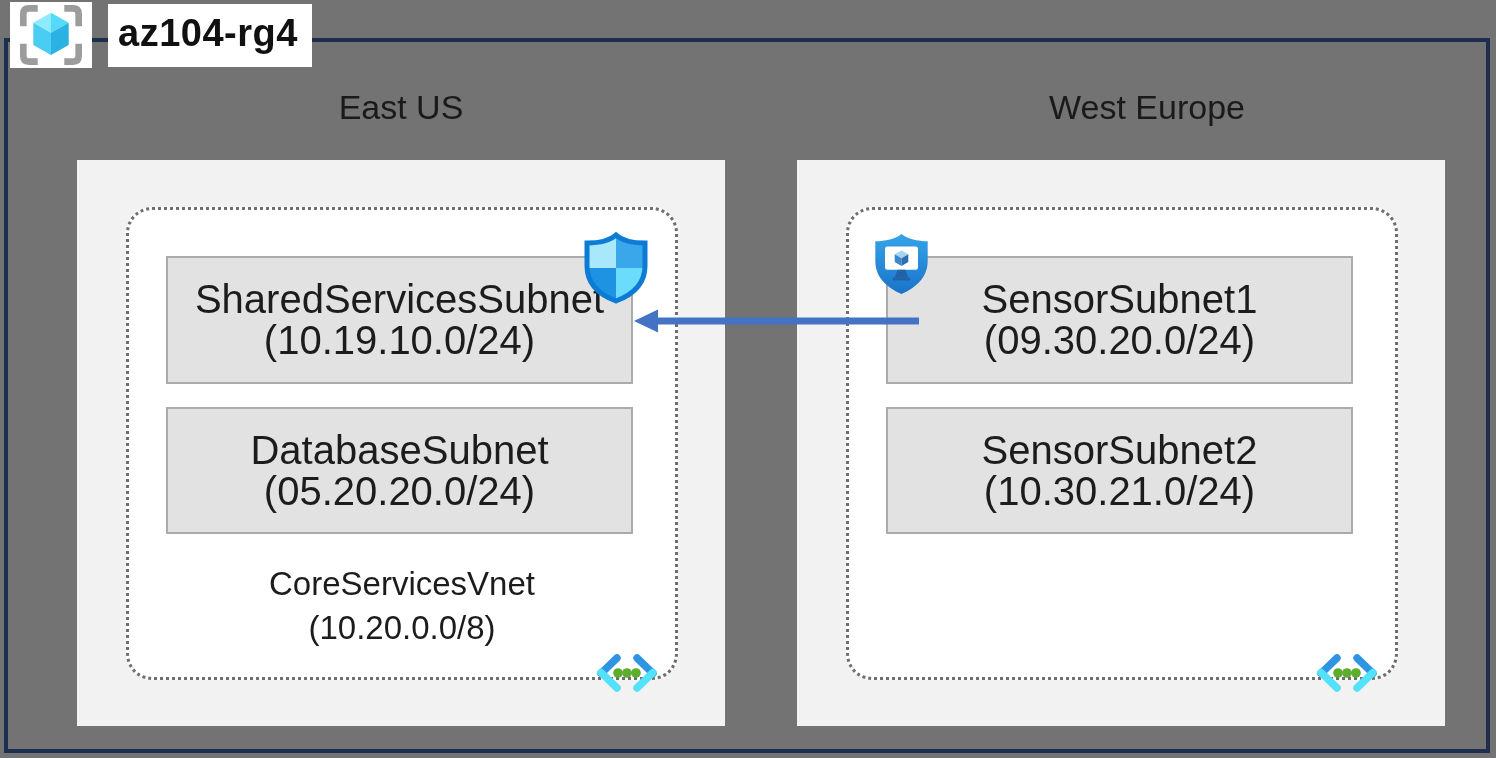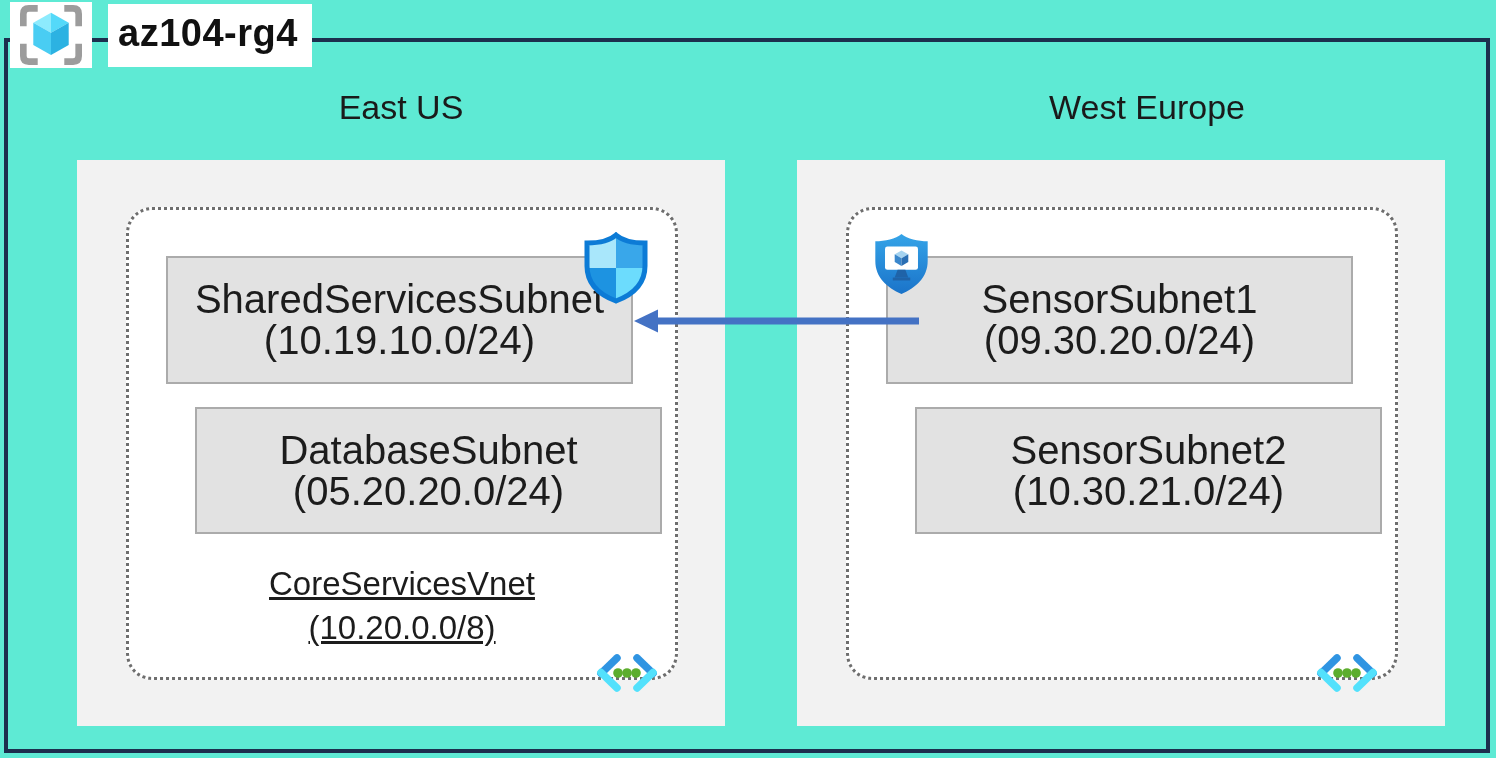--- a/index.html
+++ b/index.html
@@ -1,20 +1,20 @@
 <!DOCTYPE html>
 <html><head>
 <meta charset="utf-8">
 <style>
   * { margin:0; padding:0; box-sizing:border-box; }
   html,body { background:#ffffff; }
   body { font-family:"Liberation Sans","DejaVu Sans",sans-serif; color:#1a1a1a; }
 
   .canvas {
-    position:relative; width:1496px; height:758px; background:#5eead4; overflow:hidden;
+    position:relative; width:1496px; height:758px; background:#737373; overflow:hidden;
   }
 
   
   .frame {
     position:absolute; inset:38px 6px 5px 4px;
     border:4px solid #1c2f4e;
   }
 
   
   .rg-header {
@@ -51,31 +51,31 @@
   }
 
   
   .subnet {
     position:absolute; left:37px; width:467px;
     background:#e2e2e2; border:2px solid #ababab;
     display:flex; flex-direction:column; align-items:center; justify-content:center;
     font-size:40px; line-height:41px; text-align:center; color:#1c1c1c;
   }
   .subnet.s1 { top:46px; height:128px; }
-  .subnet.s2 { top:197px; height:127px;margin-left:29px; }
+  .subnet.s2 { top:197px; height:127px; }
 
   
   .badge { position:absolute; z-index:4; }
   .badge.nsg { right:-18px; top:-26px; width:66px; height:72px; }
   .badge.bastion { left:-18px; top:-26px; width:63px; height:64px; }
 
   
   .vnet-label {
     position:absolute; left:0; right:0; top:352px;
-    text-align:center; font-size:33px; line-height:44px; color:#1c1c1c;text-decoration:underline;
+    text-align:center; font-size:33px; line-height:44px; color:#1c1c1c;
   }
 
   
   .vnet-icon {
     position:absolute; right:14px; bottom:-16px; width:68px; height:40px; z-index:4;
   }
 
   
   .arrow { position:absolute; left:633px; top:307px; z-index:6; }
 </style>

